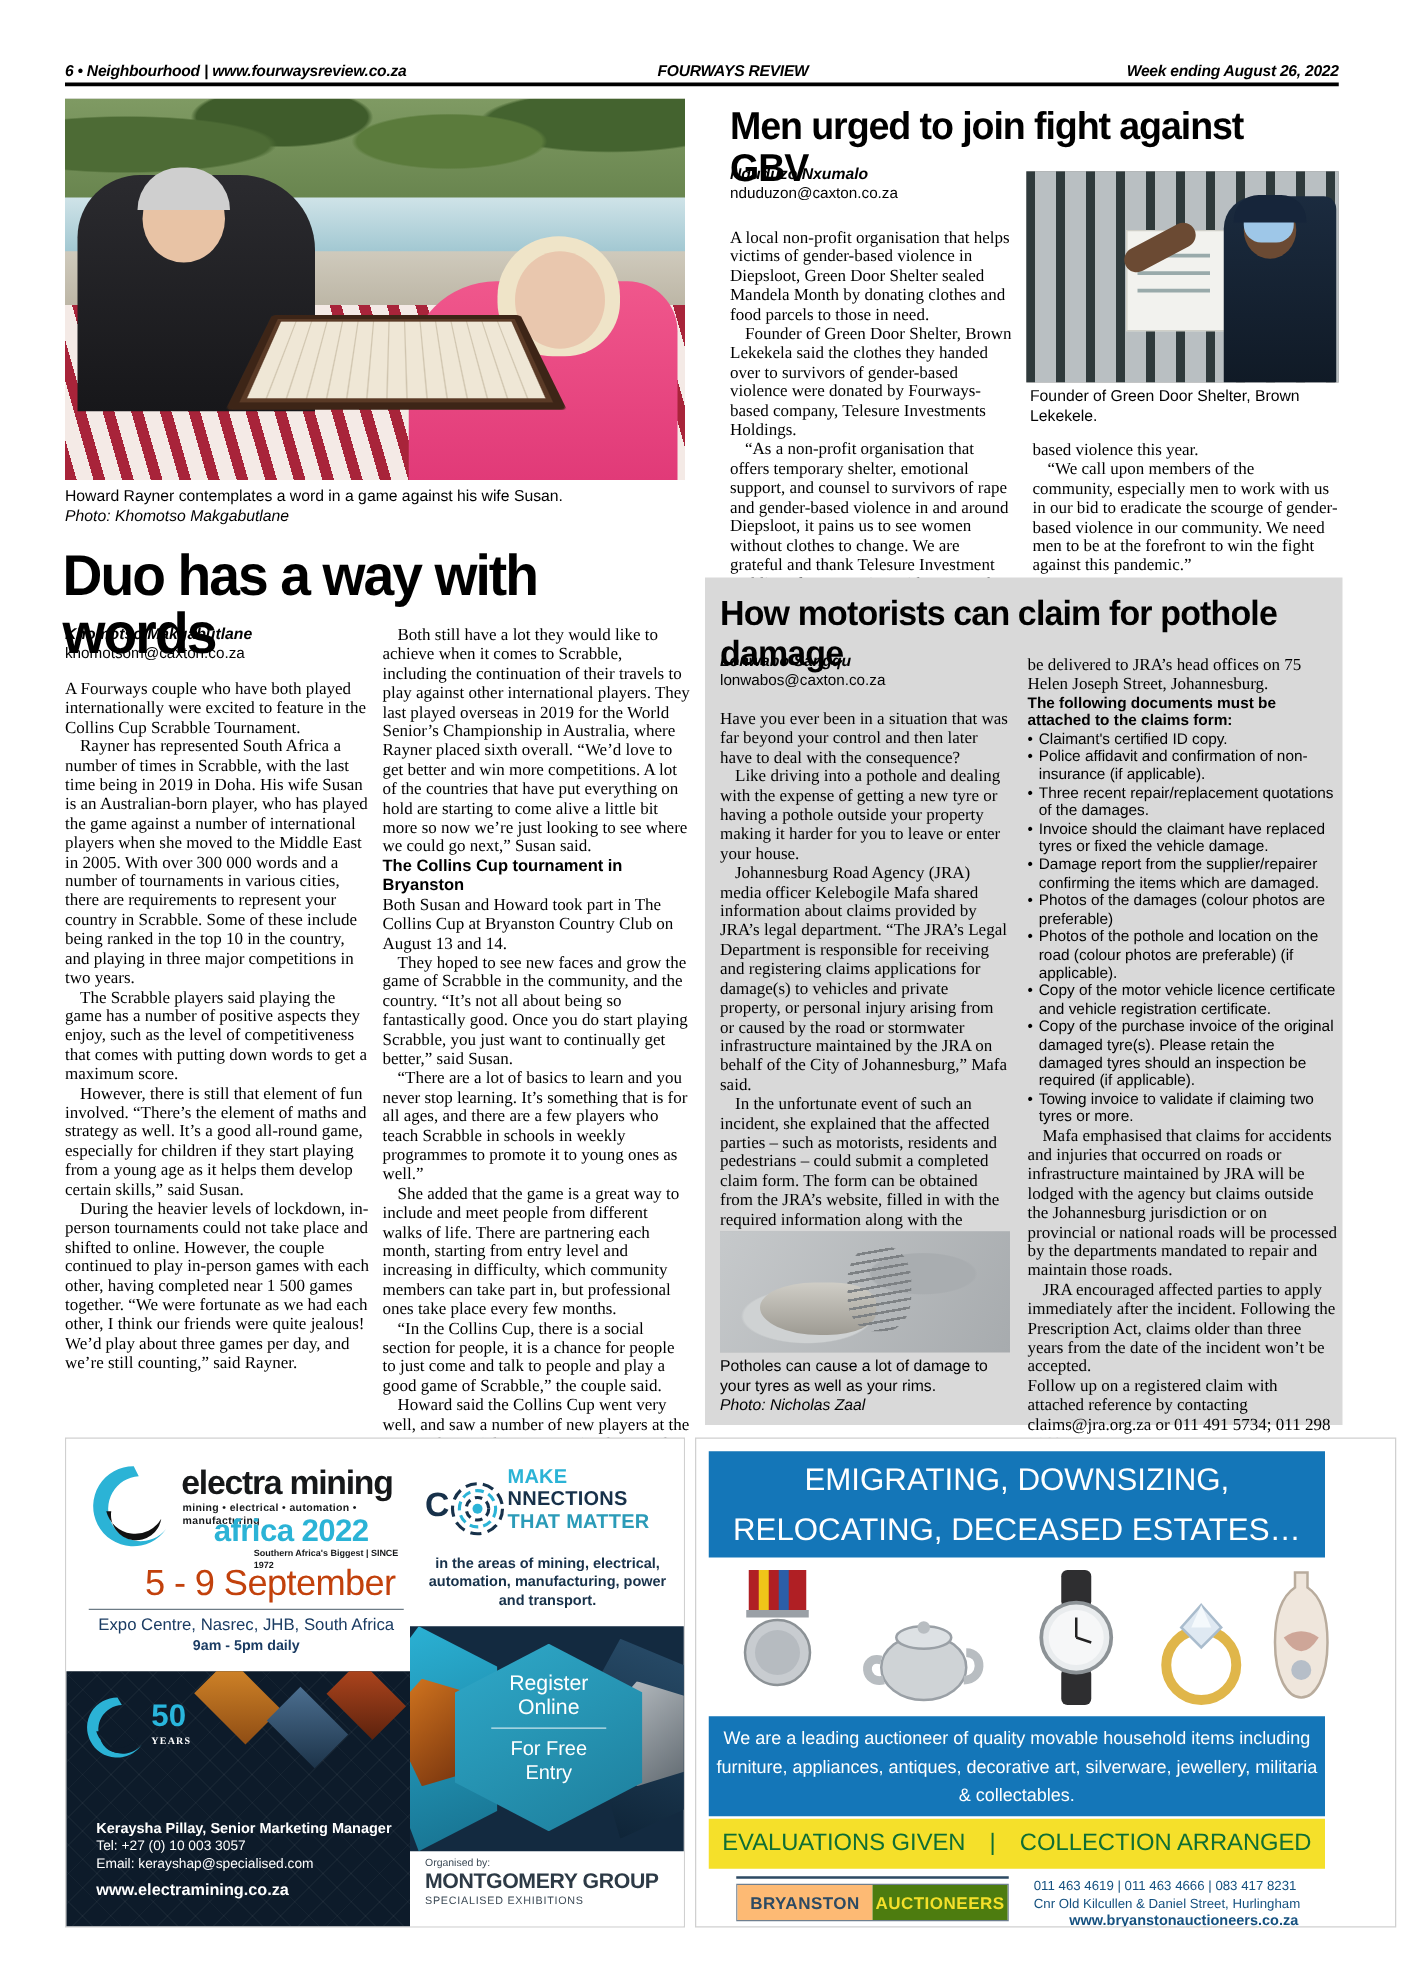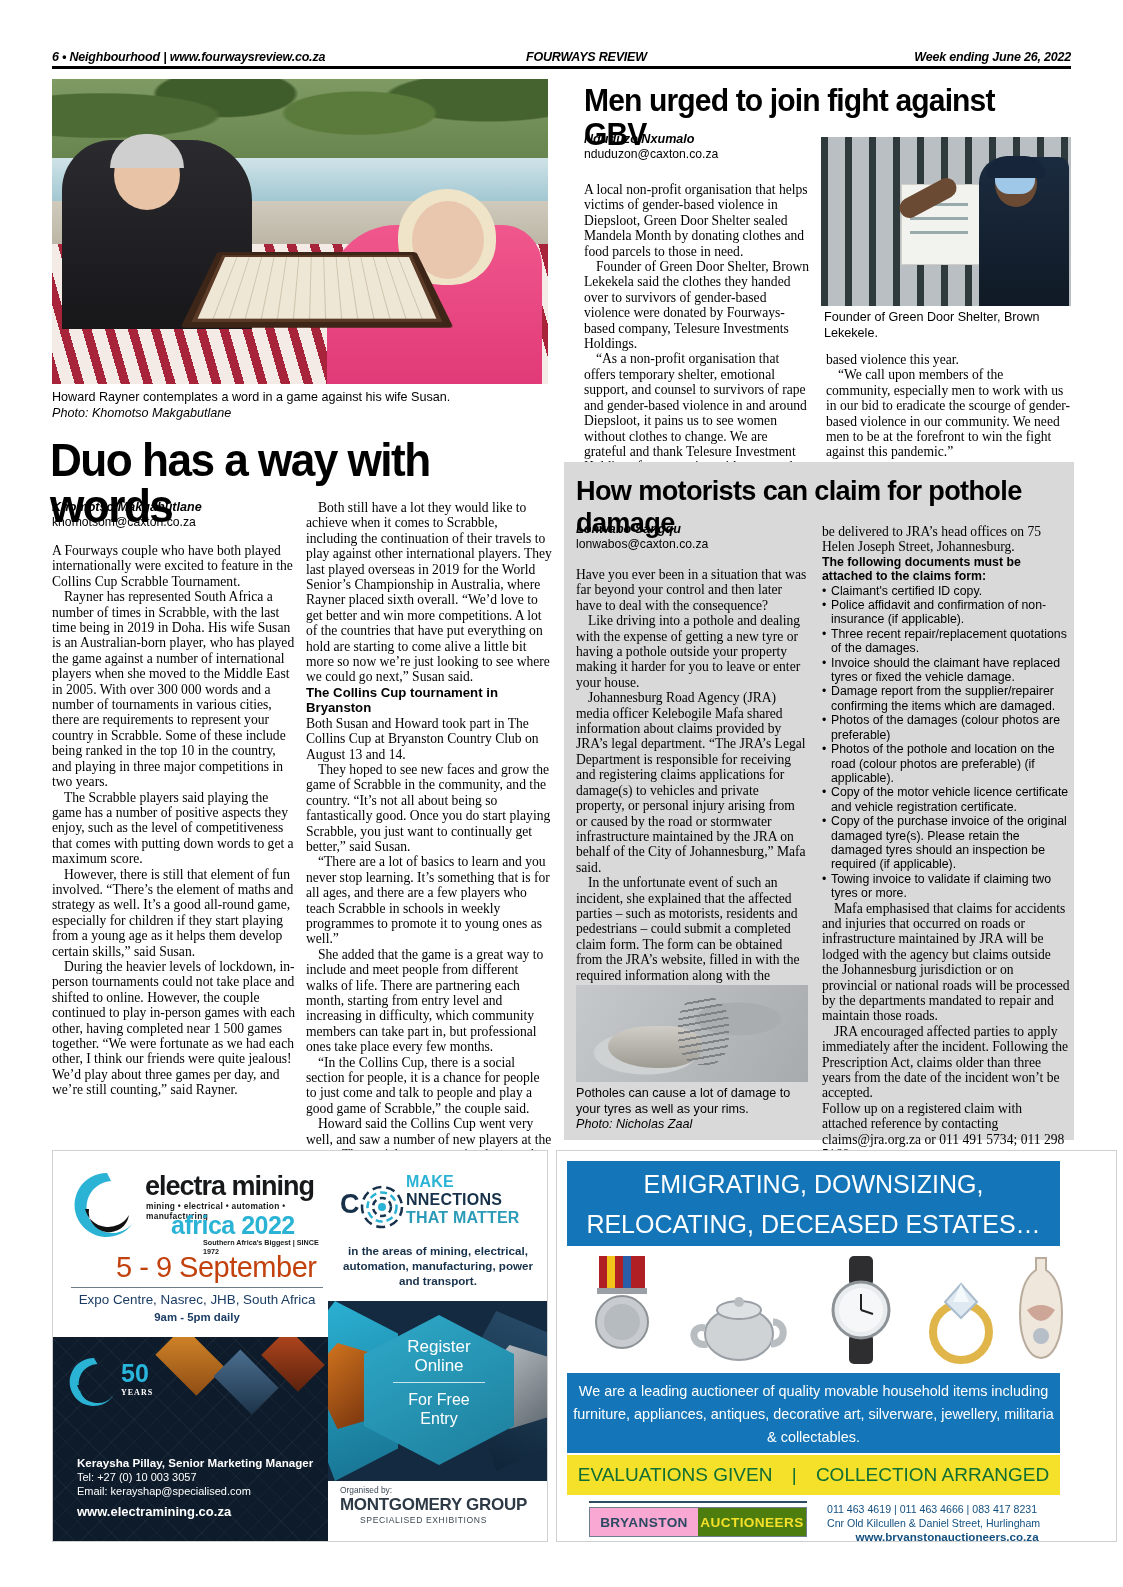--- a/index.html
+++ b/index.html
@@ -254,57 +254,57 @@
      background:linear-gradient(150deg,#2fa9c9,#1d7e9c);
      clip-path: polygon(50% 0,100% 26%,100% 74%,50% 100%,0 74%,0 26%);
      color:#fff; text-align:center; font-family:"Liberation Sans", sans-serif; }
   .mc-hex .r1 { margin-top:22px; font-weight:normal; font-size:17px; line-height:19px; }
   .mc-hex .div { width:92px; height:1px; background:rgba(255,255,255,.75); margin:7px auto; }
   .mc-hex .r2 { font-size:16px; line-height:19px; }
   .mc-org { position:absolute; left:12px; top:334px; width:205px;
      font-family:"Liberation Sans", sans-serif; }
   .mc-org .ob { font-size:8.4px; color:#3c4a56; }
   .mc-org .on { font-weight:bold; font-size:17px; color:#2d3a46; letter-spacing:-.3px; }
-  .mc-org .os { font-size:8.6px; color:#3c4a56; letter-spacing:.6px; margin-left:20px; }
+  .mc-org .os { font-size:8.6px; color:#3c4a56; letter-spacing:.6px; }
 
   .ad-auc { position:absolute; left:556px; top:1150px; width:561px; height:392px;
      background:#fff; border:1px solid #d0d0d0; overflow:hidden; }
   .auc-blue-top { position:absolute; left:10px; top:10px; width:493px; height:85px;
      background:#1476b8; color:#fff; text-align:center;
      font-family:"Liberation Sans", sans-serif; font-size:25px; line-height:40px; padding-top:3px; }
   .auc-items { position:absolute; left:10px; top:100px; width:493px; height:115px; }
   .auc-items .it { position:absolute; bottom:0; }
   .auc-blue-mid { position:absolute; left:10px; top:222px; width:493px; height:80px;
      background:#1476b8; color:#fff; text-align:center;
      font-family:"Liberation Sans", sans-serif; font-size:14.4px; line-height:23px; padding-top:7px; }
   .auc-yellow { position:absolute; left:10px; top:304px; width:493px; height:40px;
      background:#f5e02a; color:#0f6e33; text-align:center;
      font-family:"Liberation Sans", sans-serif; font-size:19px; line-height:40px; }
   .auc-logo { position:absolute; left:32px; top:356px; width:218px; height:30px;
      border:1px solid #6f7f8f; display:flex; }
-  .auc-logo .l { width:50%; background:#f9a8d4; color:#2d4a63; display:flex;
+  .auc-logo .l { width:50%; background:#fdba74; color:#2d4a63; display:flex;
      align-items:center; justify-content:center;
      font-family:"Liberation Sans", sans-serif; font-weight:bold; font-size:13.6px; letter-spacing:.4px;}
   .auc-logo .r { width:50%; background:#4d7c0f; color:#f5e02a; display:flex;
      align-items:center; justify-content:center;
      font-family:"Liberation Sans", sans-serif; font-weight:bold; font-size:13.6px; letter-spacing:.4px;}
   .auc-contact { position:absolute; left:270px; top:352px; width:240px;
      font-family:"Liberation Sans", sans-serif; font-size:10.6px; line-height:13.6px; color:#14507f; }
   .auc-contact .u { font-weight:bold; font-size:11.6px; text-align:center; }
   .auc-divider { position:absolute; left:32px; top:350px; width:218px; height:2px; background:#2d4a63; }
 </style>
 </head>
 <body>
 
 <div class="page">
 
   <div class="masthead">
     <span class="mh-left">6 • Neighbourhood | www.fourwaysreview.co.za</span>
     <span class="mh-mid">FOURWAYS REVIEW</span>
-    <span class="mh-right">Week ending June 26, 2022</span>
+    <span class="mh-right">Week ending August 26, 2022</span>
   </div>
   <div class="mast-rule"></div>
 
   <div class="lead-photo">
     <div class="sky"></div>
       <div class="foliage"></div>
       <div class="pool"></div>
     <div class="deck"></div>
       <div class="cloth"></div>
     <div class="manfig"></div>

